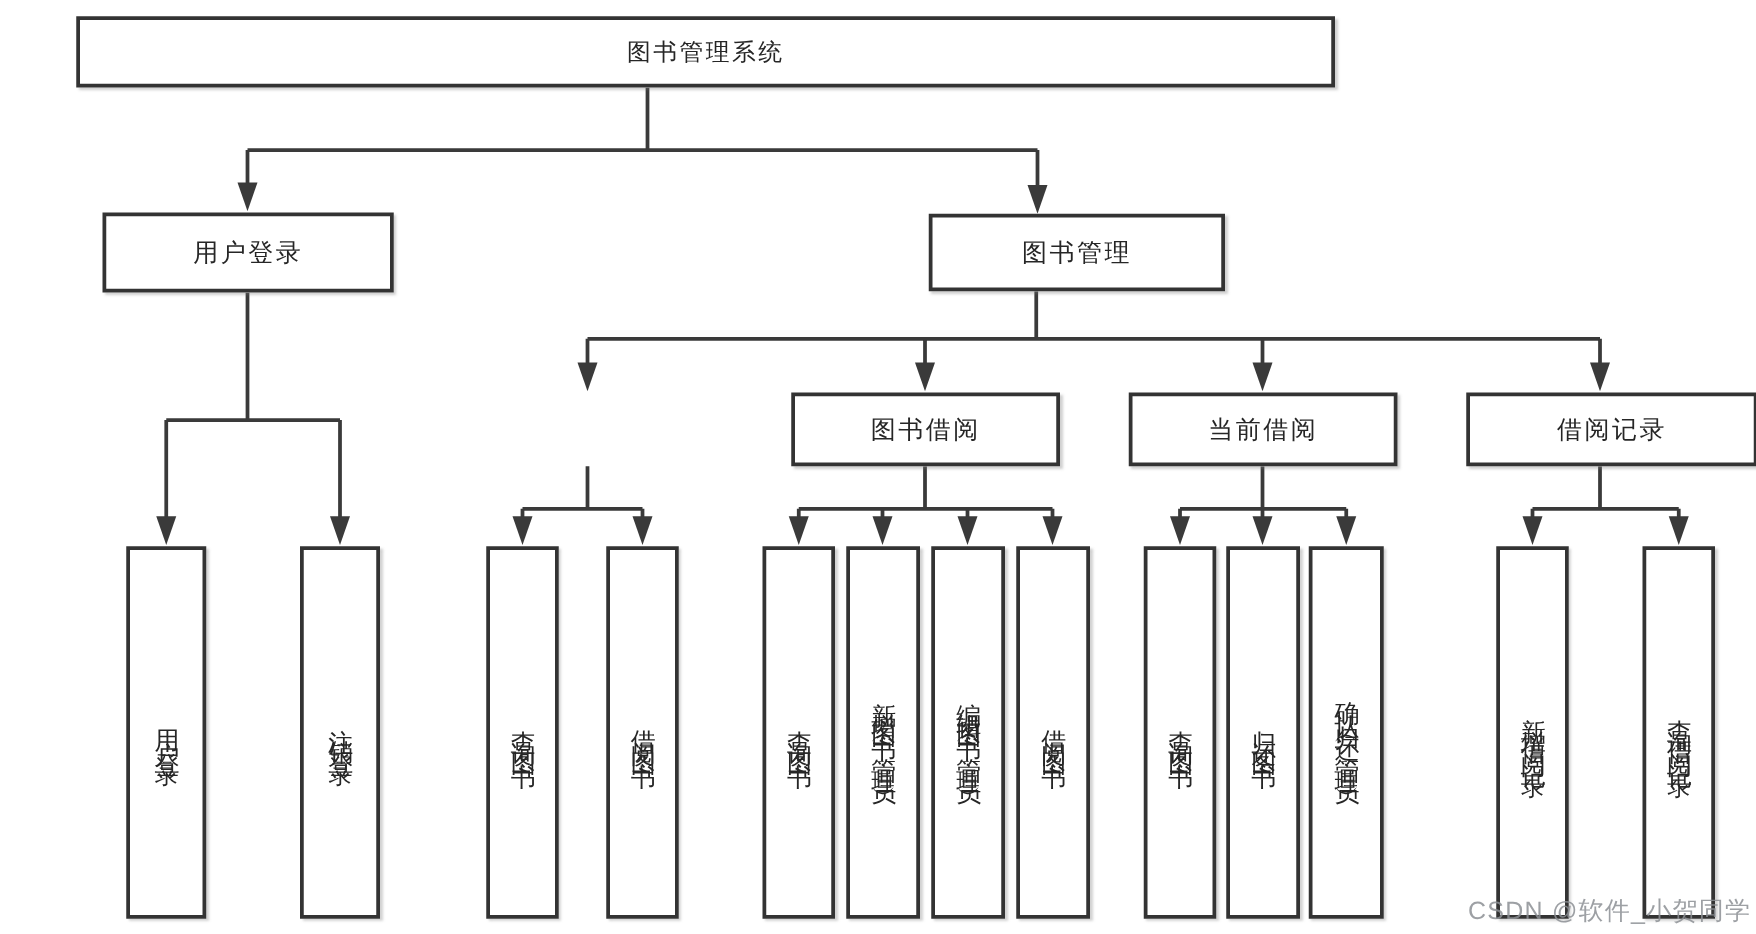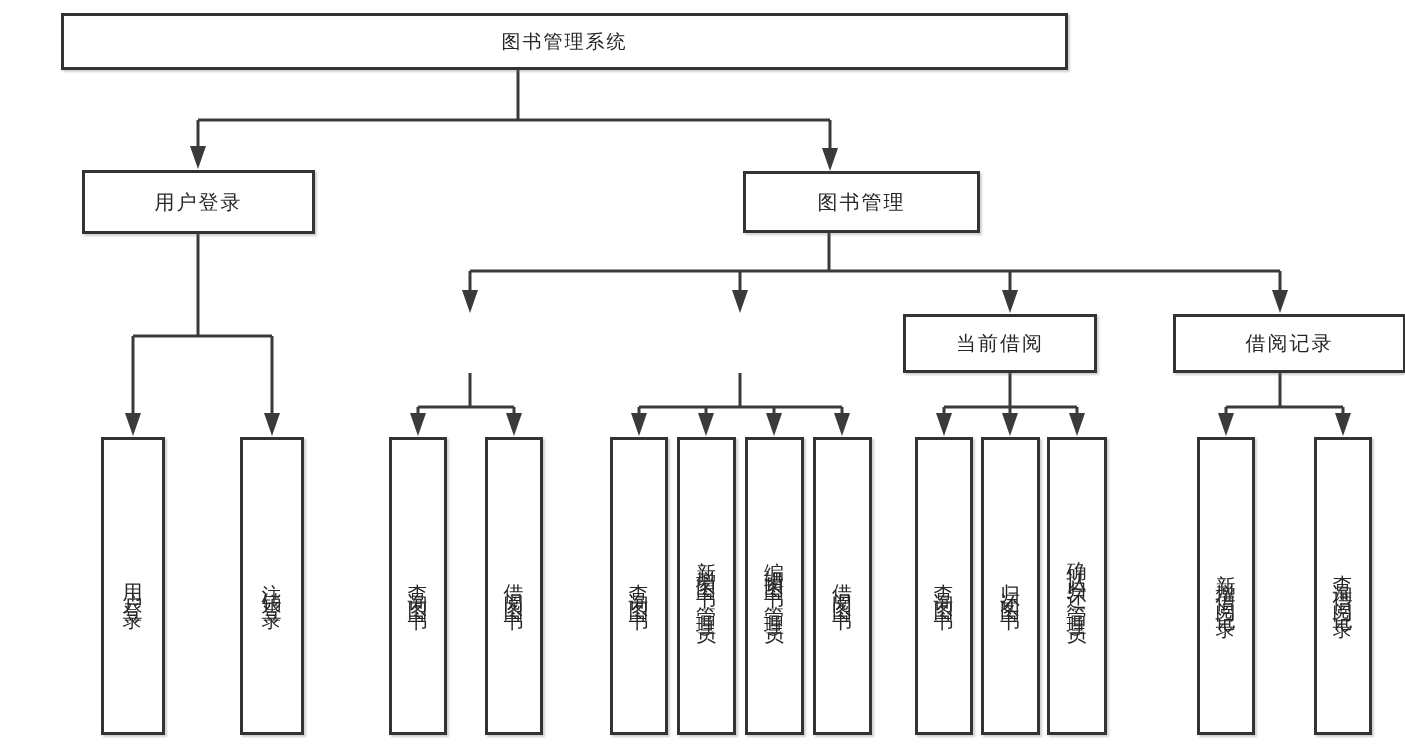--- a/index.html
+++ b/index.html
@@ -112,21 +112,24 @@
     <span>图书管理系统</span>
   </div>
 
   <div class="node h" style="left:82px; top:170px; width:233px; height:64px;">
     <span>用户登录</span>
   </div>
   <div class="node h" style="left:711px; top:171px; width:237px; height:62px;margin-left:32px;">
     <span>图书管理</span>
   </div>
 
-  <div class="node h" style="left:903px; top:314px; width:194px; height:59px;">
+  <div class="node h" style="left:633px; top:314px; width:215px; height:59px;">
+    <span>图书借阅</span>
+  </div>
+  <div class="node h" style="left:903px; top:314px; width:215px; height:59px;">
     <span>当前借阅</span>
   </div>
   <div class="node h" style="left:1173px; top:314px; width:233px; height:59px;">
     <span>借阅记录</span>
   </div>
 
   <div class="node leaf" style="left:101px; top:437px; width:64px; height:298px;">
     <span>用户登录</span>
   </div>
   <div class="node leaf" style="left:240px; top:437px; width:64px; height:298px;">
@@ -163,14 +166,15 @@
     <span>确认归还（管理员）</span>
   </div>
 
   <div class="node leaf" style="left:1197px; top:437px; width:58px; height:298px;">
     <span>新增借阅记录</span>
   </div>
   <div class="node leaf" style="left:1314px; top:437px; width:58px; height:298px;">
     <span>查询借阅记录</span>
   </div>
 
+  <div class="watermark">CSDN @软件_小贺同学</div>
 
 </div>
 
 </body></html>

